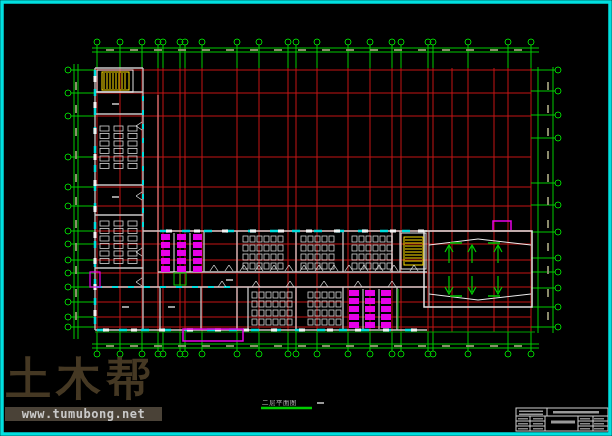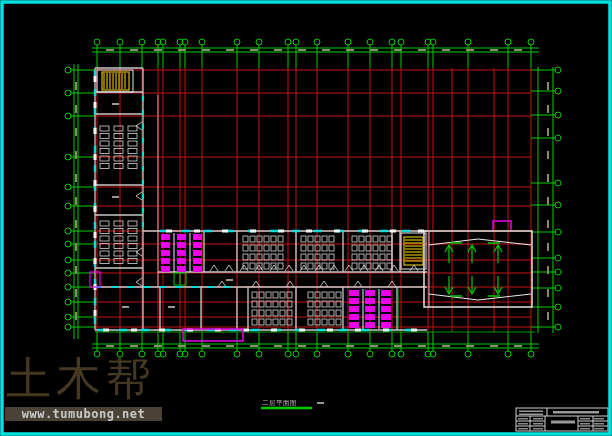--- a/index.html
+++ b/index.html
@@ -1,20 +1,20 @@
 <!DOCTYPE html>
 <html><head>
 <meta charset="utf-8">
 <style>
   html,body{margin:0;padding:0;background:#000;}
   .screen{position:relative;width:612px;height:436px;background:#000;overflow:hidden;
           font-family:"DejaVu Sans",sans-serif;}
   svg{position:absolute;left:0;top:0;}
   svg text{font-family:"DejaVu Sans",sans-serif;}
-  .wm-brand{position:absolute;left:6px;top:354px;font-size:45px;font-weight:normal;
+  .wm-brand{position:absolute;left:6px;top:354px;font-size:45px;font-weight:bold;
             color:#453823;letter-spacing:5px;line-height:1.1;white-space:nowrap;
             font-family:"DejaVu Sans",sans-serif;}
   .wm-strip{position:absolute;left:5px;top:407px;width:157px;height:14px;background:#4a4237;
             display:flex;align-items:center;justify-content:center;
             font:bold 12px "DejaVu Sans Mono",monospace;color:#c9c9c9;letter-spacing:.5px;}
 </style>
 </head>
 <body>
 
 <div class="screen">

